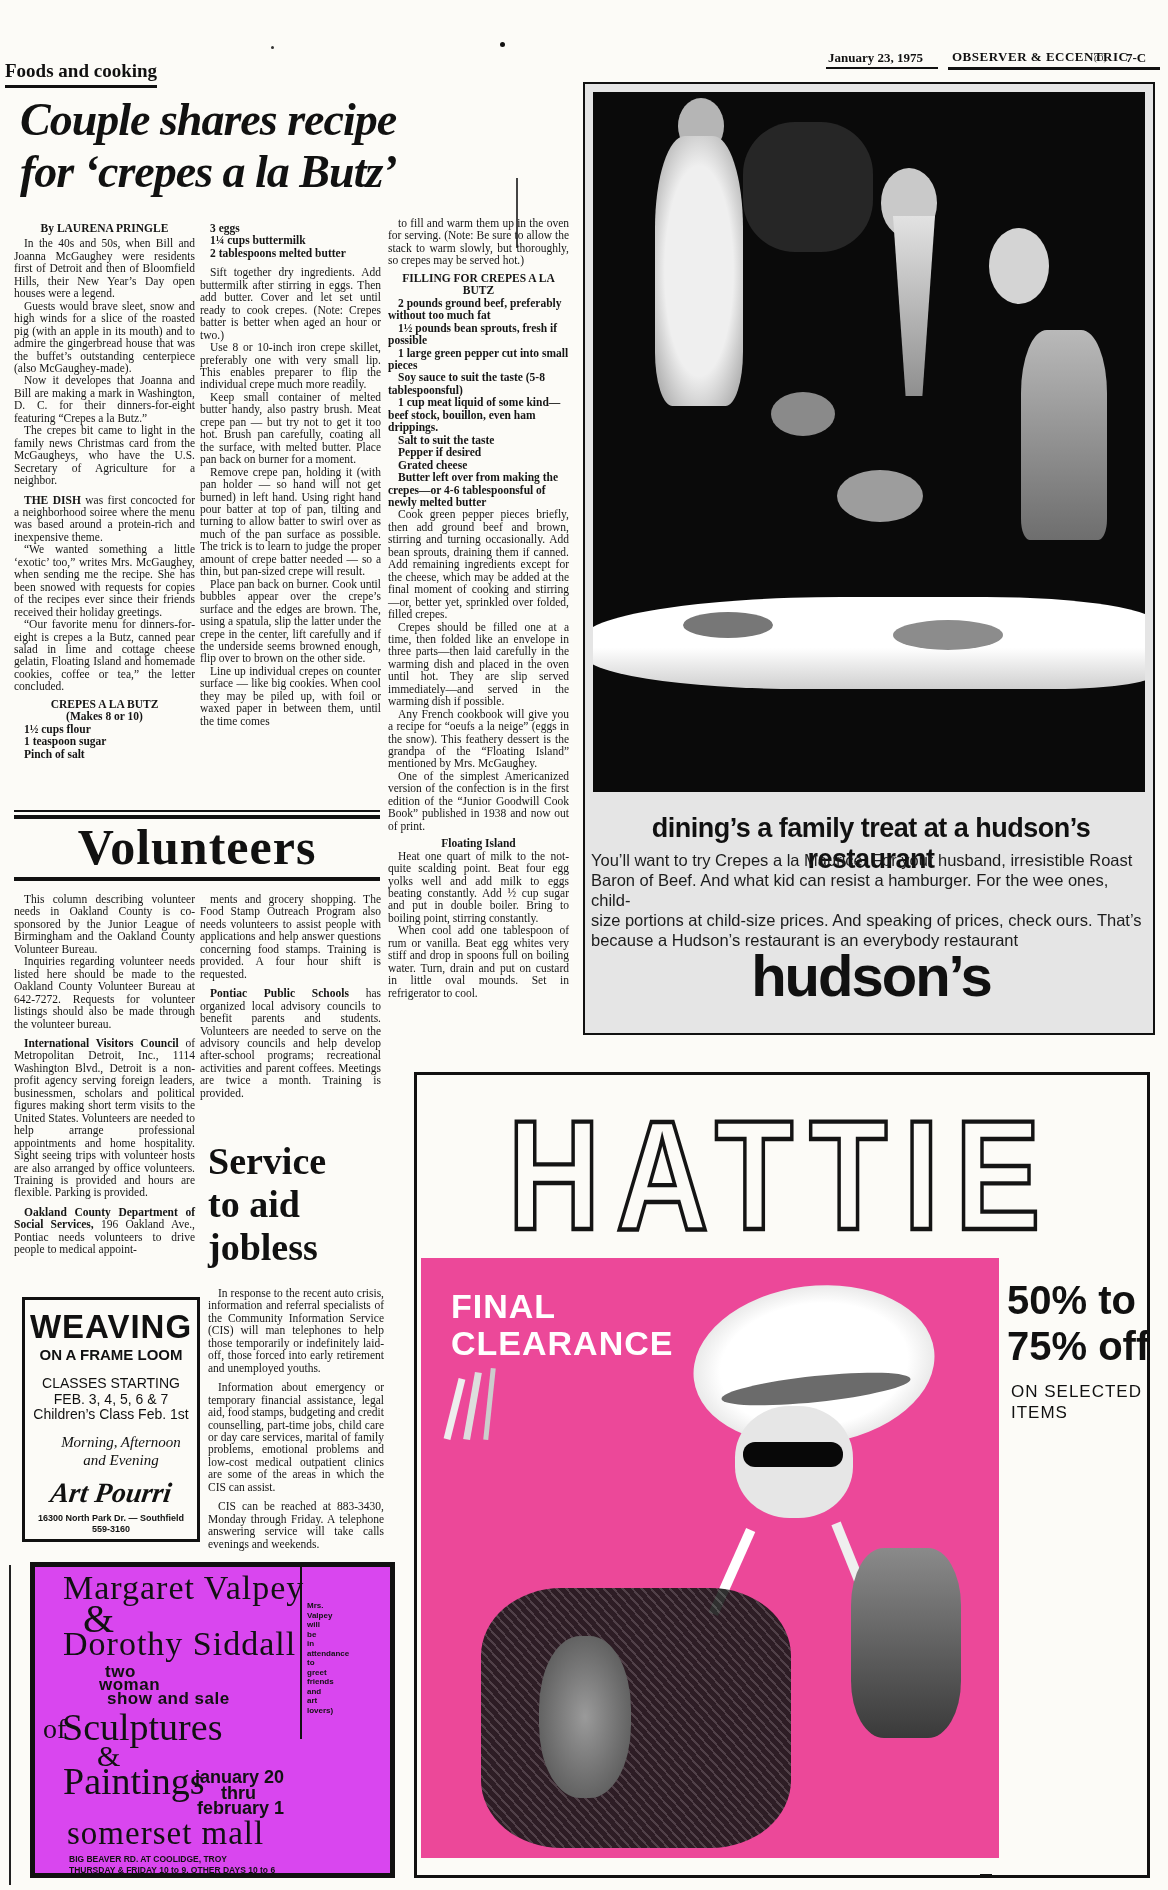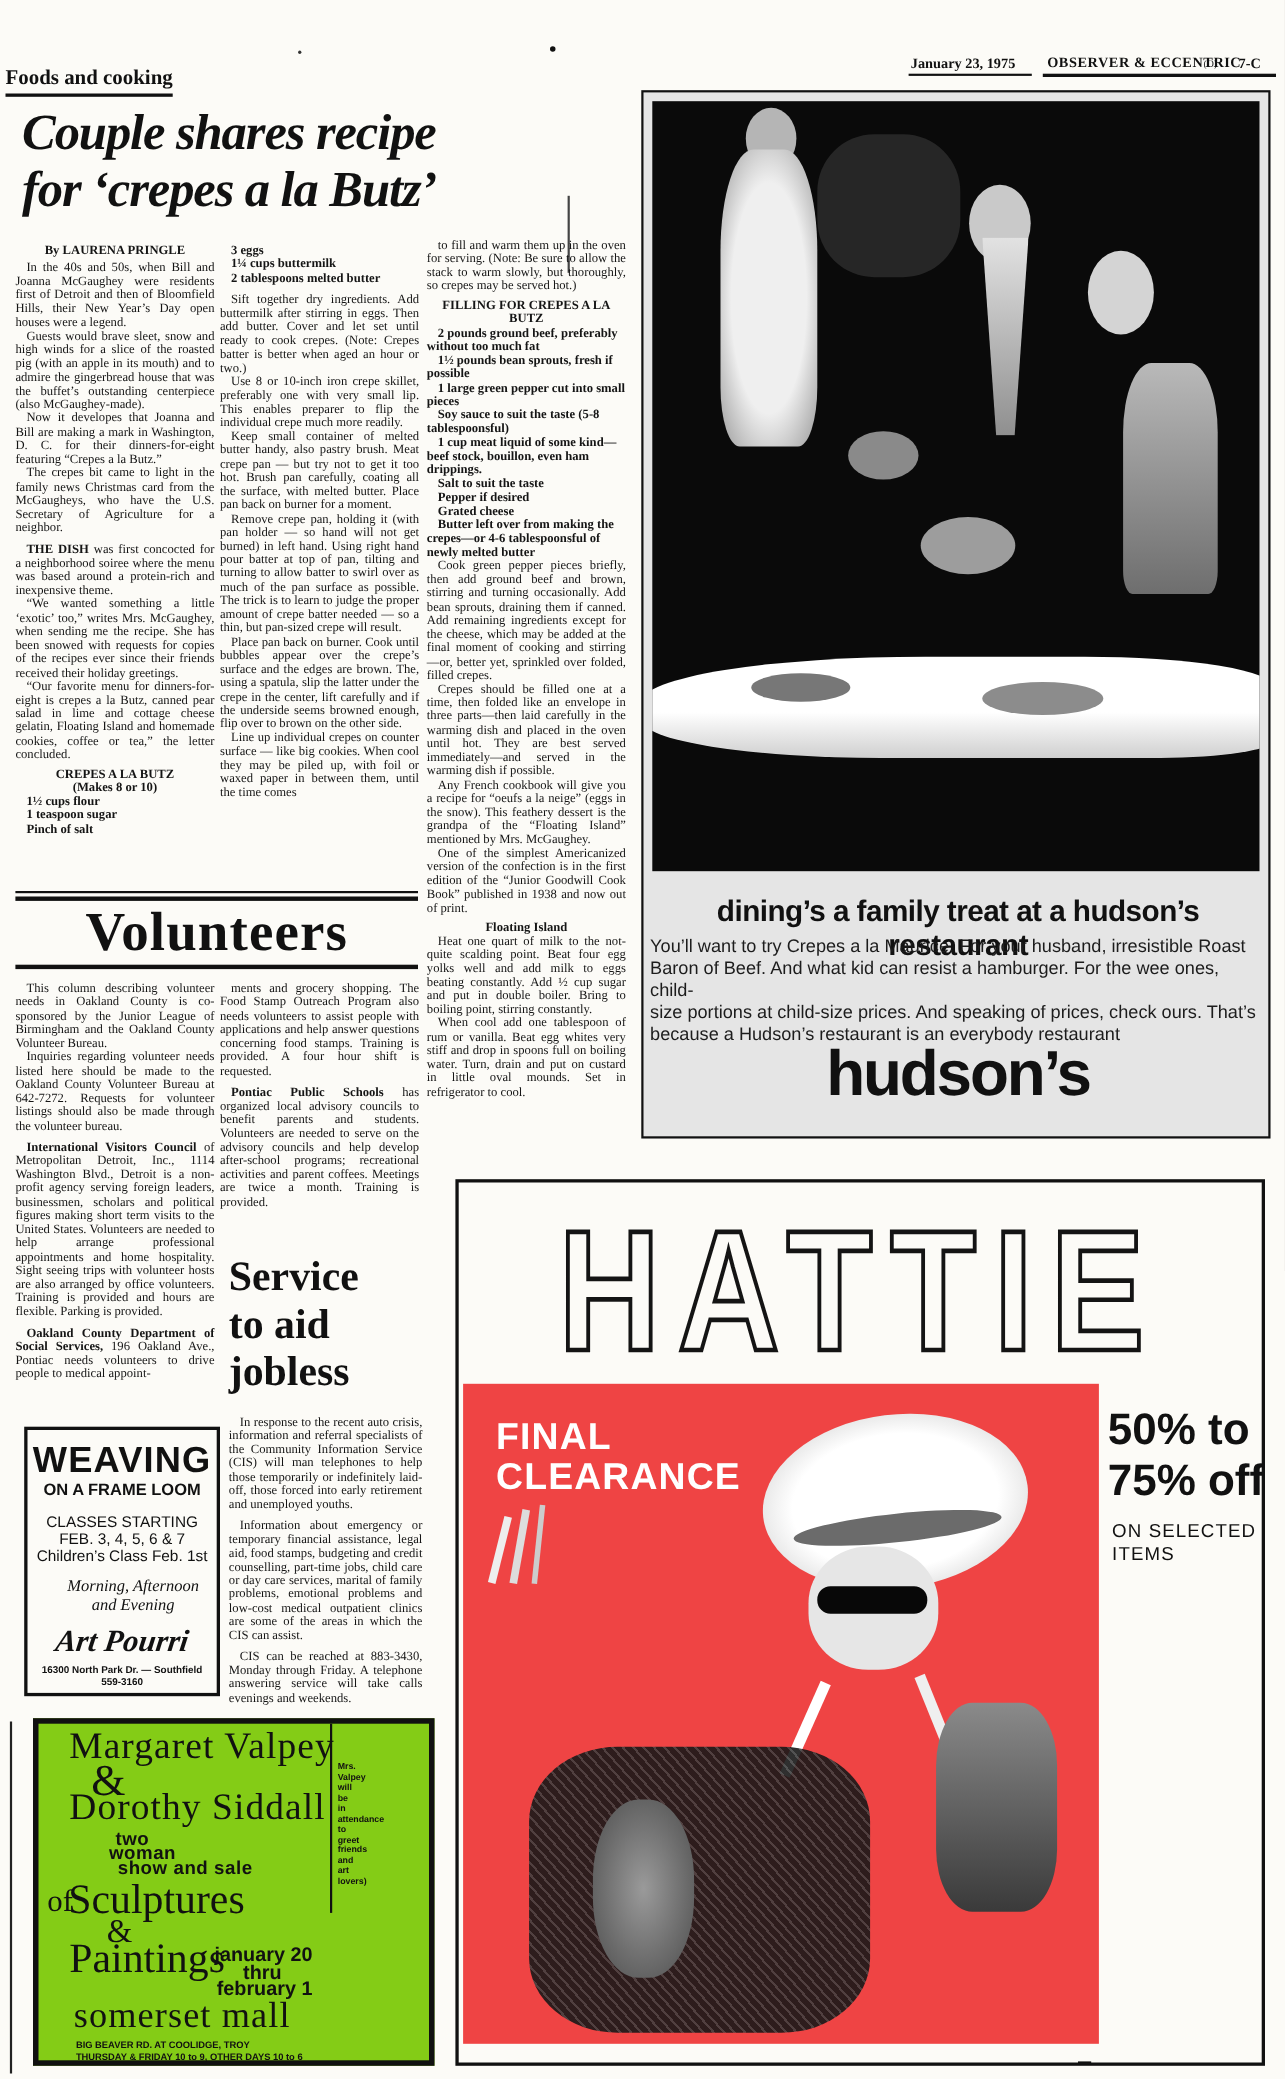--- a/index.html
+++ b/index.html
@@ -49,38 +49,38 @@
   
   #weaving-box { border:3px solid #111; text-align:center; background:#fcfbf7; }
   .wv1 { font:700 33px "Liberation Sans", sans-serif; letter-spacing:1px; margin-top:8px; }
   .wv2 { font:700 15px "Liberation Sans", sans-serif; }
   .wv3 { font:400 14px/15.5px "Liberation Sans", sans-serif; white-space:pre-line; margin-top:13px; }
   .wv4 { font:italic 400 15px/18px "Liberation Serif", serif; white-space:pre-line; margin-top:10px;margin-left:20px; }
   .wv5 { font:italic 700 28px "Liberation Serif", serif; margin-top:8px; transform:skewX(-8deg); }
   .wv6 { font:700 9px/11px "Liberation Sans", sans-serif; white-space:pre-line; margin-top:4px; }
 
   
-  #valpey-box { border:5px solid #111; background:#84cc16;text-decoration:underline; }
+  #valpey-box { border:5px solid #111; background:#d946ef;text-decoration:underline; }
   .vp-serif  { font:400 34px "Liberation Serif", serif; letter-spacing:1px; white-space:nowrap; }
   .vp-amp    { font:400 40px "Liberation Serif", serif; }
   .vp-sans   { font:700 17px "Liberation Sans", sans-serif; letter-spacing:0.5px; }
   .vp-big    { font:400 38px "Liberation Serif", serif; white-space:nowrap; }
   .vp-date   { font:700 18px "Liberation Sans", sans-serif; }
   .vp-addr   { font:700 8.5px/10.5px "Liberation Sans", sans-serif; white-space:pre-line; }
   .vp-vert   { font:700 8px/9.5px "Liberation Sans", sans-serif; white-space:pre-line; }
 
   
   #hattie-box { border:3px solid #111; background:#fcfbf7; }
   #hattie-word {
     width:100%; text-align:center;
     font:700 128px/128px "Liberation Sans", sans-serif; letter-spacing:16px;
     color:#fcfbf7; -webkit-text-stroke:3.5px #141414; text-shadow:0 0 1px #555;
     transform:scaleY(1.22); transform-origin:top center;
   }
-  #hattie-photo { background:#ef4444; overflow:hidden;padding-left:10px; }
+  #hattie-photo { background:#ec4899; overflow:hidden;padding-left:10px; }
   #hattie-clearance { font:700 34px/37px "Liberation Sans", sans-serif; color:#fff; white-space:pre-line; letter-spacing:1px; }
   .ht-off { font:700 40px "Liberation Sans", sans-serif; color:#111; white-space:nowrap; }
   .ht-sel { font:400 17px/21px "Liberation Sans", sans-serif; color:#111; letter-spacing:1px; white-space:pre-line; }
 </style>
 </head>
 <body>
 
 <div id="page">
 
   <div class="abs mast" style="left:828px; top:50px;">January 23, 1975</div>
@@ -131,21 +131,21 @@
       <div class="blk i">2 pounds ground beef, preferably without too much fat</div>
       <div class="blk i">1½ pounds bean sprouts, fresh if possible</div>
       <div class="blk i">1 large green pepper cut into small pieces</div>
       <div class="blk i">Soy sauce to suit the taste (5-8 tablespoonsful)</div>
       <div class="blk i">1 cup meat liquid of some kind—beef stock, bouillon, even ham drippings.</div>
       <div class="blk i">Salt to suit the taste</div>
       <div class="blk i">Pepper if desired</div>
       <div class="blk i">Grated cheese</div>
       <div class="blk i">Butter left over from making the crepes—or 4-6 tablespoonsful of newly melted butter</div>
       <div class="blk p">Cook green pepper pieces briefly, then add ground beef and brown, stirring and turning occasionally. Add bean sprouts, draining them if canned. Add remaining ingredients except for the cheese, which may be added at the final moment of cooking and stirring—or, better yet, sprinkled over folded, filled crepes.</div>
-      <div class="blk p">Crepes should be filled one at a time, then folded like an envelope in three parts—then laid carefully in the warming dish and placed in the oven until hot. They are best served immediately—and served in the warming dish if possible.</div>
+      <div class="blk p">Crepes should be filled one at a time, then folded like an envelope in three parts—then laid carefully in the warming dish and placed in the oven until hot. They are slip served immediately—and served in the warming dish if possible.</div>
       <div class="blk p">Any French cookbook will give you a recipe for “oeufs a la neige” (eggs in the snow). This feathery dessert is the grandpa of the “Floating Island” mentioned by Mrs. McGaughey.</div>
       <div class="blk p">One of the simplest Americanized version of the confection is in the first edition of the “Junior Goodwill Cook Book” published in 1938 and now out of print.</div>
       <div class="blk h">Floating Island</div>
       <div class="blk p">Heat one quart of milk to the not-quite scalding point. Beat four egg yolks well and add milk to eggs beating constantly. Add ½ cup sugar and put in double boiler. Bring to boiling point, stirring constantly.</div>
       <div class="blk p">When cool add one tablespoon of rum or vanilla. Beat egg whites very stiff and drop in spoons full on boiling water. Turn, drain and put on custard in little oval mounds. Set in refrigerator to cool.</div>
     </div>
 
   <div class="abs" id="hudsons-box" style="left:583px; top:82px; width:572px; height:953px;">
     <div class="abs" id="news-photo" style="left:8px; top:8px; width:552px; height:700px;">
       <div class="ph" style="left:150px; top:30px; width:130px; height:130px; background:#262626; border-radius:40%;"></div>

